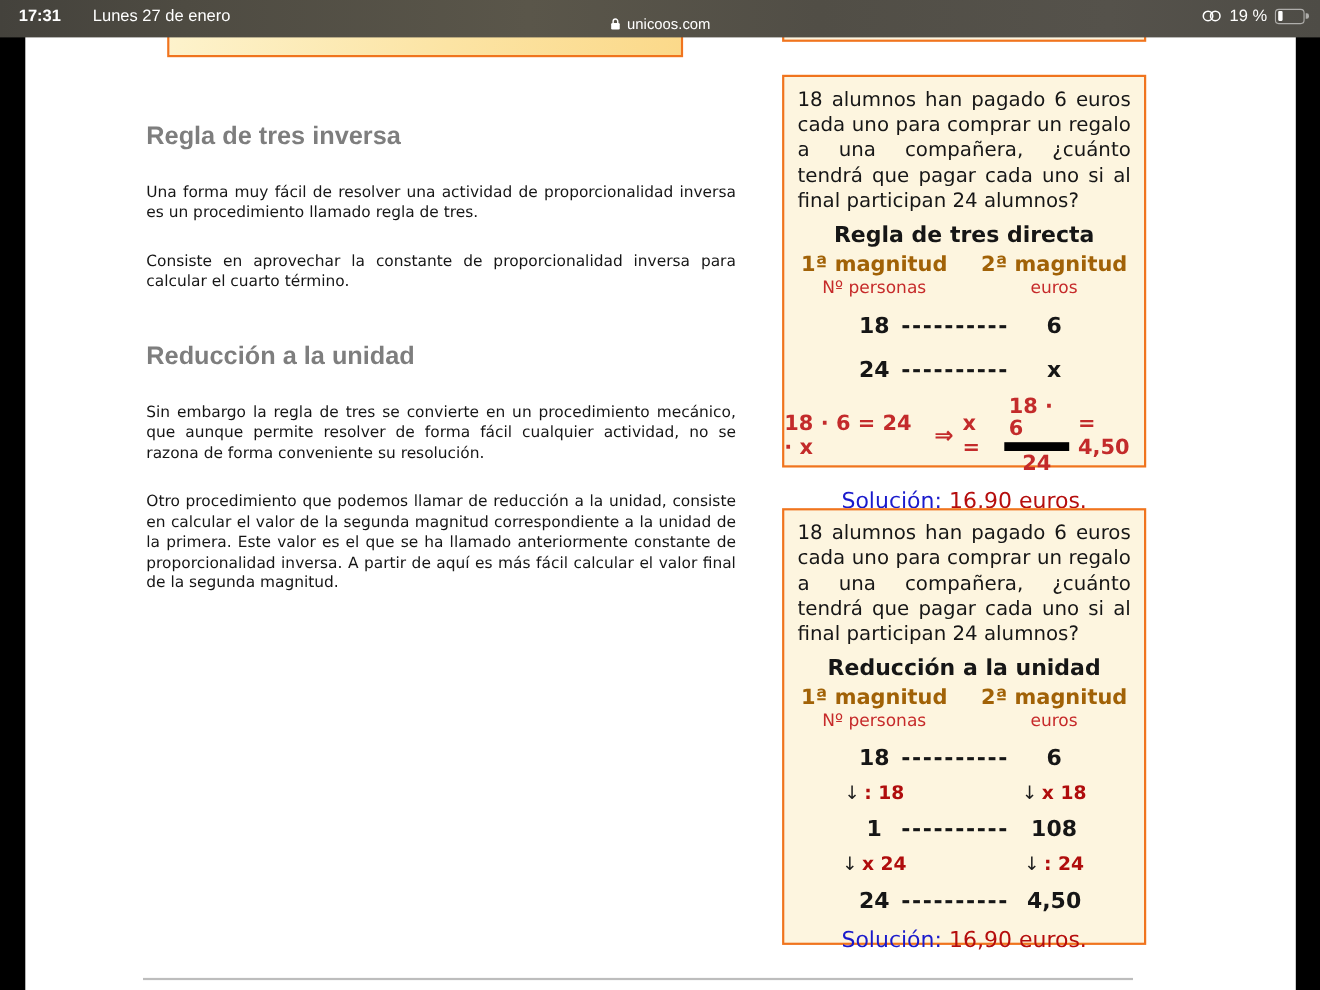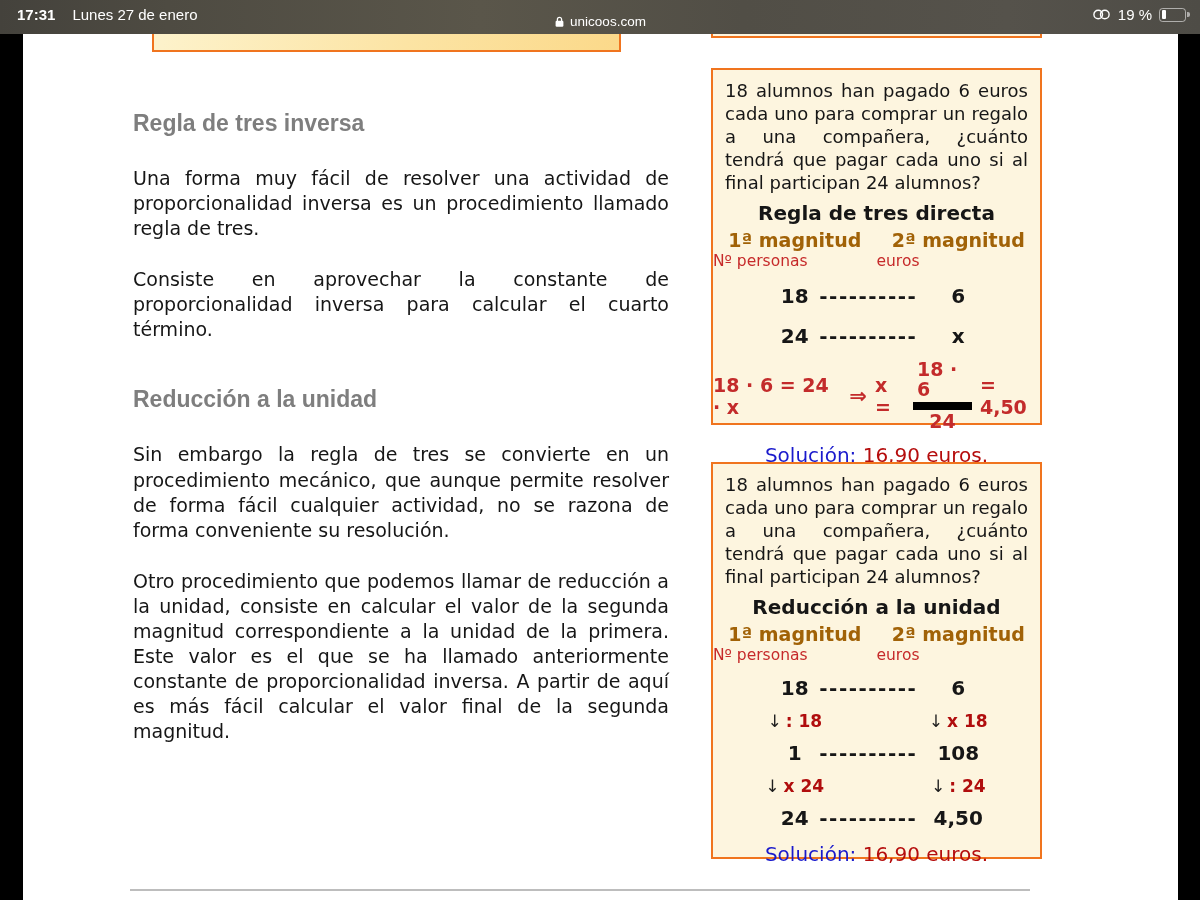--- a/index.html
+++ b/index.html
@@ -4,21 +4,21 @@
 <style>
   html,body{margin:0;padding:0;}
   body{width:1200px;height:900px;background:#000;position:relative;overflow:hidden;
        font-family:"DejaVu Sans",sans-serif;}
   .page{position:absolute;left:23px;top:0;width:1155px;height:900px;background:#ffffff;}
 
   
   .statusbar{position:absolute;left:0;top:0;width:1200px;height:34px;z-index:20;
     background:linear-gradient(90deg,#44423c 0%,#4e4b42 14%,#5a564a 40%,#514e46 62%,#55524b 84%,#4e4c46 100%);
     color:#ffffff;}
-  .status-left{position:absolute;left:17px;top:6px;display:flex;gap:17px;align-items:flex-start;
+  .status-left{position:absolute;left:17px;top:6px;display:flex;gap:29px;align-items:flex-start;
     font-size:15px;font-family:"Liberation Sans",sans-serif;}
   .status-time{font-weight:700;}
   .status-date{font-weight:400;}
   .status-center{position:absolute;left:0;right:0;top:14px;display:flex;justify-content:center;
     align-items:center;gap:5px;font-size:13.5px;font-family:"Liberation Sans",sans-serif;}
   .status-right{position:absolute;right:14px;top:6px;display:flex;align-items:center;gap:7px;
     font-size:15px;font-family:"Liberation Sans",sans-serif;}
   .batt{width:25px;height:12px;border:1px solid rgba(255,255,255,.55);border-radius:3.5px;position:relative;}
   .batt::before{content:"";position:absolute;left:1.5px;top:1.5px;bottom:1.5px;width:4px;background:#fff;border-radius:1px;}
   .batt::after{content:"";position:absolute;right:-4.5px;top:3px;width:2.5px;height:5px;
@@ -28,34 +28,34 @@
   .banner{position:absolute;left:129px;top:6px;width:469px;height:46px;box-sizing:border-box;
     border:2.5px solid #f0741e;background:linear-gradient(105deg,#fdf3cd 0%,#fce4a4 55%,#fbd98a 100%);}
   .cutbox{position:absolute;left:688px;top:6px;width:331px;height:32px;box-sizing:border-box;
     border:2px solid #f0741e;background:#fdf5df;}
 
   
   .article{position:absolute;left:110px;top:100px;width:536px;color:#161616;}
   .doc-h{font-family:"Liberation Sans",sans-serif;font-size:23px;font-weight:700;color:#7e7e7e;margin:0;}
   .doc-h.first{margin-top:10px;}
   .doc-h.second{margin-top:44px;}
-  .p{font-size:19px;line-height:1.32;text-align:justify;margin:0;}
+  .p{font-size:14px;line-height:1.32;text-align:justify;margin:0;}
   .p1{margin-top:29px;} .p2{margin-top:26px;} .p3{margin-top:29px;} .p4{margin-top:26px;}
 
   
   .exbox{position:absolute;left:688px;width:331px;box-sizing:border-box;color:#161616;
     border:2px solid #f0741e;background:#fdf5df;}
   .exbox.b1{top:68px;height:357px;}
   .exbox.b2{top:462px;height:397px;}
   .problem{font-size:18px;line-height:1.28;text-align:justify;margin:9px 12px 0;}
   .bx-title{font-size:20px;font-weight:700;text-align:center;margin-top:7px;}
   .mag-row{display:grid;grid-template-columns:1fr 1fr;margin-top:4px;}
   .mag{font-size:19px;font-weight:700;color:#a16207;text-align:center;}
   .sub-row{display:grid;grid-template-columns:1fr 1fr;margin-top:1px;}
-  .sub{font-size:15.5px;color:#c62a2a;}
+  .sub{font-size:15.5px;color:#c62a2a;text-align:center;}
   .prop-row{position:relative;display:grid;grid-template-columns:1fr 1fr;font-size:20px;font-weight:700;}
   .prop-row .dash{position:absolute;left:47.5%;transform:translateX(-50%);letter-spacing:1.5px;font-weight:700;}
   .prop-row .val{text-align:center;}
   .mt14{margin-top:14px;} .mt16{margin-top:16px;} .mt12{margin-top:12px;} .mt10{margin-top:10px;}
   .ops-row{display:grid;grid-template-columns:1fr 1fr;font-size:17px;font-weight:700;color:#b00d0d;margin-top:11px;}
   .ops-row .op{text-align:center;}
   .ops-row .arr{color:#1d1d1d;font-weight:400;margin-right:4px;}
   .formula{display:flex;justify-content:center;align-items:center;gap:8px;color:#c32b2b;
     font-size:19px;margin-top:12px;font-weight:bold;}
   .formula .imp{font-size:21px;}

